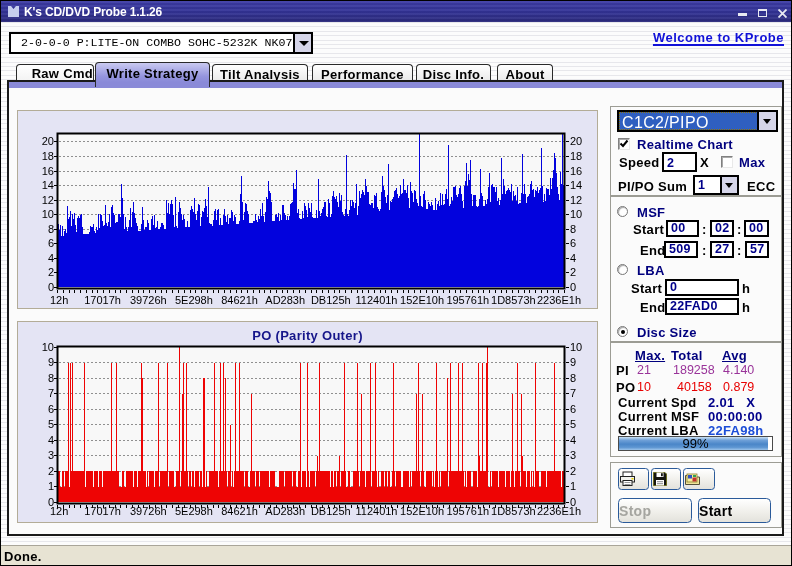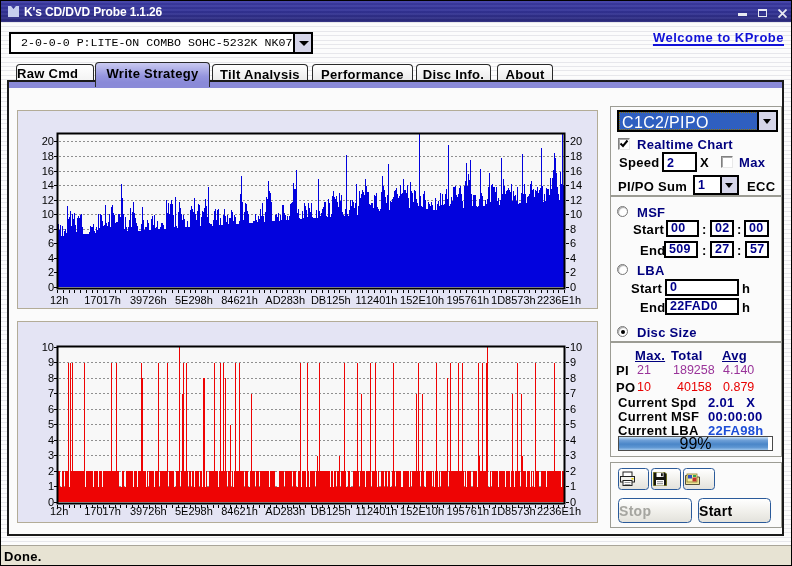--- a/index.html
+++ b/index.html
@@ -31,21 +31,21 @@
 <div class="abs" style="left:9px;top:32px;width:304px;height:22px;border:2px solid #000;background:#fff">
     <div class="abs" style="left:10px;top:2px;font-family:'Liberation Mono',monospace;font-size:11.6px;line-height:14px;color:#000;white-space:nowrap">2-0-0-0 P:LITE-ON COMBO SOHC-5232K NK07</div>
     <div class="abs" style="right:0;top:0;width:18px;height:18px;background:#d5d5e9;border-left:2px solid #000">
       <div class="abs" style="left:4px;top:7px;width:0;height:0;border:5px solid transparent;border-top:5.5px solid #000;border-bottom:none"></div>
     </div>
   </div>
 <div class="abs b" style="right:8px;top:31px;letter-spacing:.5px;color:#1111d8;text-decoration:underline;text-decoration-thickness:1.5px;text-underline-offset:2px">Welcome to KProbe</div>
 <div class="abs" style="left:7px;top:80px;width:777px;height:456px;border:2px solid #1a1a1a;background:#fbfbfb;z-index:1">
     <div class="abs" style="left:0;top:0;width:100%;height:6px;background:#8a8ad8"></div>
   </div>
-<div class="abs b" style="left:16px;top:64px;width:78px;height:29px;z-index:0;border:1.5px solid #2a2a2a;border-bottom:none;border-radius:4px 4px 0 0;background:linear-gradient(180deg,#ffffff 0%,#e9e9e9 100%);text-align:left;padding-top:2px">Raw Cmd</div>
+<div class="abs b" style="left:16px;top:64px;width:78px;height:29px;z-index:0;border:1.5px solid #2a2a2a;border-bottom:none;border-radius:4px 4px 0 0;background:linear-gradient(180deg,#ffffff 0%,#e9e9e9 100%);text-align:right;padding-top:2px">Raw Cmd</div>
 <div class="abs b" style="left:95px;top:62px;width:115px;height:25px;z-index:2;border:1.5px solid #2a2a2a;border-bottom:none;border-radius:4px 4px 0 0;background:linear-gradient(180deg,#cacaf0 0%,#9595de 55%,#8a8ad8 80%);text-align:center;padding-top:4px">Write Strategy</div>
 <div class="abs b" style="left:212px;top:64px;width:96px;height:17px;z-index:0;border:1.5px solid #2a2a2a;border-bottom:none;border-radius:4px 4px 0 0;background:linear-gradient(180deg,#ffffff 0%,#e9e9e9 100%);text-align:center;padding-top:3px">Tilt Analysis</div>
 <div class="abs b" style="left:312px;top:64px;width:101px;height:17px;z-index:0;border:1.5px solid #2a2a2a;border-bottom:none;border-radius:4px 4px 0 0;background:linear-gradient(180deg,#ffffff 0%,#e9e9e9 100%);text-align:center;padding-top:3px">Performance</div>
 <div class="abs b" style="left:416px;top:64px;width:75px;height:17px;z-index:0;border:1.5px solid #2a2a2a;border-bottom:none;border-radius:4px 4px 0 0;background:linear-gradient(180deg,#ffffff 0%,#e9e9e9 100%);text-align:center;padding-top:3px">Disc Info.</div>
 <div class="abs b" style="left:497px;top:64px;width:56px;height:17px;z-index:0;border:1.5px solid #2a2a2a;border-bottom:none;border-radius:4px 4px 0 0;background:linear-gradient(180deg,#ffffff 0%,#e9e9e9 100%);text-align:center;padding-top:3px">About</div>
 <div class="abs" style="left:17px;top:110px;width:581px;height:199px;border:1px solid #b3ac97;background:#e4e4f4;z-index:2">
     <svg width="581" height="199" viewBox="0 0 581 199" style="position:absolute;left:0;top:0">
       <rect x="39.5" y="22.5" width="507.0" height="155.0" fill="#f8f8f8"></rect>
       <path d="M40.5 161.9H545.5M40.5 147.4H545.5M40.5 132.8H545.5M40.5 118.3H545.5M40.5 103.7H545.5M40.5 89.1H545.5M40.5 74.6H545.5M40.5 60.0H545.5M40.5 45.5H545.5M40.5 30.9H545.5" stroke="#8f8f8f" stroke-width="1" stroke-dasharray="2,2" fill="none" shape-rendering="crispEdges"></path>
       <path d="M40.0 176V113.2M41.0 176V118.6M42.0 176V114.1M43.0 176V124.6M44.0 176V114.7M45.0 176V124.5M46.0 176V120.1M47.0 176V117.7M48.0 176V121.9M49.0 176V94.7M50.0 176V107.5M51.0 176V105.9M52.0 176V100.1M53.0 176V115.3M54.0 176V103.2M55.0 176V108.2M56.0 176V101.9M57.0 176V113.8M58.0 176V121.2M59.0 176V107.4M60.0 176V105.4M61.0 176V107.2M62.0 176V104.1M63.0 176V103.3M64.0 176V116.3M65.0 176V123.3M66.0 176V123.2M67.0 176V123.2M68.0 176V123.1M69.0 176V123.0M70.0 176V123.0M71.0 176V121.0M72.0 176V114.8M73.0 176V116.2M74.0 176V115.9M75.0 176V113.1M76.0 176V120.1M77.0 176V121.6M78.0 176V116.4M79.0 176V119.3M80.0 176V102.5M81.0 176V116.6M82.0 176V103.1M83.0 176V103.8M84.0 176V109.5M85.0 176V114.5M86.0 176V113.5M87.0 176V94.0M88.0 176V112.4M89.0 176V114.8M90.0 176V110.7M91.0 176V103.4M92.0 176V115.5M93.0 176V96.0M94.0 176V94.1M95.0 176V101.5M96.0 176V103.8M97.0 176V112.1M98.0 176V110.5M99.0 176V111.1M100.0 176V102.7M101.0 176V102.8M102.0 176V106.3M103.0 176V73.1M104.0 176V86.5M105.0 176V102.7M106.0 176V117.7M107.0 176V105.5M108.0 176V116.3M109.0 176V120.4M110.0 176V116.2M111.0 176V108.7M112.0 176V97.3M113.0 176V115.8M114.0 176V100.7M115.0 176V91.0M116.0 176V102.4M117.0 176V106.6M118.0 176V111.8M119.0 176V114.9M120.0 176V119.7M121.0 176V119.6M122.0 176V119.5M123.0 176V113.1M124.0 176V96.0M125.0 176V109.2M126.0 176V119.3M127.0 176V116.0M128.0 176V115.9M129.0 176V109.2M130.0 176V111.5M131.0 176V118.9M132.0 176V118.8M133.0 176V107.5M134.0 176V105.1M135.0 176V113.7M136.0 176V103.6M137.0 176V116.6M138.0 176V116.4M139.0 176V110.4M140.0 176V118.3M141.0 176V118.2M142.0 176V115.6M143.0 176V112.1M144.0 176V111.5M145.0 176V113.6M146.0 176V117.9M147.0 176V117.8M148.0 176V89.1M149.0 176V101.7M150.0 176V91.5M151.0 176V102.7M152.0 176V93.1M153.0 176V88.9M154.0 176V92.8M155.0 176V103.7M156.0 176V115.5M157.0 176V86.2M158.0 176V114.5M159.0 176V117.0M160.0 176V101.4M161.0 176V91.4M162.0 176V97.2M163.0 176V102.7M164.0 176V109.0M165.0 176V104.3M166.0 176V108.4M167.0 176V116.4M168.0 176V116.4M169.0 176V110.3M170.0 176V116.2M171.0 176V116.2M172.0 176V98.5M173.0 176V95.3M174.0 176V97.9M175.0 176V100.5M176.0 176V86.6M177.0 176V102.9M178.0 176V109.3M179.0 176V100.1M180.0 176V93.1M181.0 176V94.2M182.0 176V115.4M183.0 176V106.4M184.0 176V99.8M185.0 176V101.1M186.0 176V96.8M187.0 176V88.4M188.0 176V94.7M189.0 176V106.0M190.0 176V76.0M191.0 176V111.5M192.0 176V113.4M193.0 176V113.2M194.0 176V114.6M195.0 176V108.7M196.0 176V100.1M197.0 176V97.8M198.0 176V108.9M199.0 176V98.9M200.0 176V97.9M201.0 176V114.1M202.0 176V107.2M203.0 176V113.9M204.0 176V113.9M205.0 176V104.4M206.0 176V98.1M207.0 176V105.0M208.0 176V110.6M209.0 176V103.9M210.0 176V113.4M211.0 176V107.0M212.0 176V106.9M213.0 176V98.6M214.0 176V100.9M215.0 176V109.8M216.0 176V104.3M217.0 176V105.7M218.0 176V112.9M219.0 176V112.8M220.0 176V112.7M221.0 176V110.2M222.0 176V82.9M223.0 176V65.1M224.0 176V91.4M225.0 176V109.0M226.0 176V100.7M227.0 176V92.0M228.0 176V92.8M229.0 176V99.7M230.0 176V103.1M231.0 176V112.0M232.0 176V111.9M233.0 176V111.8M234.0 176V111.7M235.0 176V110.3M236.0 176V110.4M237.0 176V102.7M238.0 176V109.0M239.0 176V111.4M240.0 176V105.4M241.0 176V107.7M242.0 176V97.7M243.0 176V105.1M244.0 176V92.0M245.0 176V105.2M246.0 176V110.9M247.0 176V100.7M248.0 176V85.7M249.0 176V88.0M250.0 176V70.2M251.0 176V79.5M252.0 176V81.8M253.0 176V91.1M254.0 176V110.3M255.0 176V110.3M256.0 176V110.2M257.0 176V104.0M258.0 176V103.0M259.0 176V106.2M260.0 176V101.9M261.0 176V109.8M262.0 176V103.5M263.0 176V108.7M264.0 176V93.6M265.0 176V94.3M266.0 176V102.0M267.0 176V104.3M268.0 176V109.3M269.0 176V105.4M270.0 176V109.2M271.0 176V105.2M272.0 176V92.5M273.0 176V91.9M274.0 176V90.5M275.0 176V72.3M276.0 176V77.9M277.0 176V77.6M278.0 176V58.6M279.0 176V101.7M280.0 176V97.7M281.0 176V106.5M282.0 176V108.3M283.0 176V108.1M284.0 176V100.2M285.0 176V107.1M286.0 176V91.9M287.0 176V94.5M288.0 176V99.1M289.0 176V105.5M290.0 176V92.0M291.0 176V97.3M292.0 176V100.8M293.0 176V92.2M294.0 176V105.7M295.0 176V107.4M296.0 176V107.3M297.0 176V107.3M298.0 176V98.8M299.0 176V107.1M300.0 176V68.0M301.0 176V100.2M302.0 176V104.5M303.0 176V101.7M304.0 176V98.4M305.0 176V96.1M306.0 176V90.9M307.0 176V91.0M308.0 176V105.1M309.0 176V106.0M310.0 176V87.8M311.0 176V91.8M312.0 176V106.2M313.0 176V102.6M314.0 176V85.3M315.0 176V79.9M316.0 176V85.9M317.0 176V87.8M318.0 176V85.4M319.0 176V90.5M320.0 176V96.0M321.0 176V81.9M322.0 176V90.4M323.0 176V83.8M324.0 176V100.8M325.0 176V103.9M326.0 176V105.2M327.0 176V98.4M328.0 176V44.0M329.0 176V102.8M330.0 176V104.9M331.0 176V99.0M332.0 176V88.5M333.0 176V95.3M334.0 176V89.3M335.0 176V91.0M336.0 176V96.8M337.0 176V92.1M338.0 176V72.6M339.0 176V104.2M340.0 176V95.1M341.0 176V79.7M342.0 176V86.8M343.0 176V83.1M344.0 176V79.3M345.0 176V80.9M346.0 176V83.9M347.0 176V67.6M348.0 176V74.8M349.0 176V80.9M350.0 176V80.5M351.0 176V92.7M352.0 176V93.5M353.0 176V91.5M354.0 176V91.8M355.0 176V96.9M356.0 176V84.3M357.0 176V84.6M358.0 176V81.6M359.0 176V96.3M360.0 176V98.0M361.0 176V100.4M362.0 176V97.5M363.0 176V81.0M364.0 176V65.1M365.0 176V75.0M366.0 176V79.0M367.0 176V85.7M368.0 176V92.1M369.0 176V84.2M370.0 176V52.7M371.0 176V98.5M372.0 176V89.6M373.0 176V91.0M374.0 176V87.9M375.0 176V86.2M376.0 176V80.0M377.0 176V79.3M378.0 176V76.5M379.0 176V83.0M380.0 176V86.6M381.0 176V84.6M382.0 176V73.9M383.0 176V82.5M384.0 176V82.3M385.0 176V67.8M386.0 176V78.7M387.0 176V79.2M388.0 176V82.2M389.0 176V74.3M390.0 176V86.6M391.0 176V97.2M392.0 176V71.4M393.0 176V79.6M394.0 176V81.9M395.0 176V90.7M396.0 176V79.3M397.0 176V79.7M398.0 176V88.1M399.0 176V91.9M400.0 176V95.2M401.0 176V23.0M402.0 176V85.3M403.0 176V94.6M404.0 176V96.2M405.0 176V83.4M406.0 176V80.3M407.0 176V89.2M408.0 176V97.7M409.0 176V97.7M410.0 176V90.8M411.0 176V92.5M412.0 176V94.7M413.0 176V91.1M414.0 176V93.9M415.0 176V98.7M416.0 176V98.6M417.0 176V86.5M418.0 176V98.5M419.0 176V93.2M420.0 176V89.6M421.0 176V94.9M422.0 176V82.4M423.0 176V93.9M424.0 176V82.8M425.0 176V93.7M426.0 176V93.0M427.0 176V83.3M428.0 176V77.6M429.0 176V88.2M430.0 176V33.8M431.0 176V95.2M432.0 176V92.6M433.0 176V86.1M434.0 176V90.3M435.0 176V76.3M436.0 176V76.4M437.0 176V75.0M438.0 176V84.2M439.0 176V85.7M440.0 176V83.0M441.0 176V77.0M442.0 176V74.9M443.0 176V82.7M444.0 176V90.4M445.0 176V96.5M446.0 176V74.5M447.0 176V70.0M448.0 176V51.6M449.0 176V74.9M450.0 176V62.9M451.0 176V68.5M452.0 176V49.1M453.0 176V82.6M454.0 176V94.6M455.0 176V84.4M456.0 176V83.6M457.0 176V83.8M458.0 176V94.6M459.0 176V95.5M460.0 176V95.4M461.0 176V88.1M462.0 176V58.1M463.0 176V81.7M464.0 176V85.1M465.0 176V95.0M466.0 176V95.0M467.0 176V89.2M468.0 176V92.7M469.0 176V87.5M470.0 176V75.6M471.0 176V62.4M472.0 176V90.7M473.0 176V73.8M474.0 176V72.9M475.0 176V75.6M476.0 176V76.2M477.0 176V80.7M478.0 176V75.9M479.0 176V89.9M480.0 176V86.6M481.0 176V93.9M482.0 176V89.2M483.0 176V46.9M484.0 176V82.7M485.0 176V68.2M486.0 176V74.6M487.0 176V83.3M488.0 176V80.0M489.0 176V78.7M490.0 176V77.3M491.0 176V78.7M492.0 176V80.6M493.0 176V73.3M494.0 176V89.8M495.0 176V79.8M496.0 176V84.9M497.0 176V84.0M498.0 176V89.6M499.0 176V75.5M500.0 176V92.5M501.0 176V92.4M502.0 176V92.3M503.0 176V82.2M504.0 176V42.5M505.0 176V82.6M506.0 176V72.8M507.0 176V83.3M508.0 176V91.9M509.0 176V86.3M510.0 176V84.8M511.0 176V83.4M512.0 176V73.2M513.0 176V70.1M514.0 176V78.9M515.0 176V78.0M516.0 176V85.8M517.0 176V79.4M518.0 176V80.0M519.0 176V75.6M520.0 176V82.4M521.0 176V79.2M522.0 176V76.5M523.0 176V36.7M524.0 176V75.1M525.0 176V90.6M526.0 176V82.6M527.0 176V90.3M528.0 176V76.9M529.0 176V77.8M530.0 176V78.2M531.0 176V83.5M532.0 176V67.1M533.0 176V78.4M534.0 176V67.2M535.0 176V59.0M536.0 176V42.2M537.0 176V47.2M538.0 176V61.7M539.0 176V76.2M540.0 176V82.7M541.0 176V89.4M542.0 176V60.7M543.0 176V72.8M544.0 176V23.0M545.0 176V74.3" stroke="#0202dd" stroke-width="1" fill="none" shape-rendering="crispEdges"></path>
@@ -81,20 +81,21 @@
       <text x="267.2" y="192.5" font-size="11" text-anchor="middle" fill="#000">AD283h</text>
       <text x="312.8" y="192.5" font-size="11" text-anchor="middle" fill="#000">DB125h</text>
       <text x="358.5" y="192.5" font-size="11" text-anchor="middle" fill="#000">112401h</text>
       <text x="404.1" y="192.5" font-size="11" text-anchor="middle" fill="#000">152E10h</text>
       <text x="449.8" y="192.5" font-size="11" text-anchor="middle" fill="#000">195761h</text>
       <text x="495.4" y="192.5" font-size="11" text-anchor="middle" fill="#000">1D8573h</text>
       <text x="541.0" y="192.5" font-size="11" text-anchor="middle" fill="#000">2236E1h</text>
     </svg>
   </div>
 <div class="abs" style="left:17px;top:321px;width:581px;height:202px;border:1px solid #b3ac97;background:#e4e4f4;z-index:2">
+    <div class="abs b" style="left:0;top:7px;width:100%;text-align:center;color:#16168a">PO (Parity Outer)</div>
     <svg width="581" height="202" viewBox="0 0 581 202" style="position:absolute;left:0;top:0">
       <rect x="39.5" y="24.5" width="507.0" height="157.0" fill="#f8f8f8"></rect>
       <path d="M40.5 164.9H545.5M40.5 149.4H545.5M40.5 133.8H545.5M40.5 118.3H545.5M40.5 102.8H545.5M40.5 87.2H545.5M40.5 71.6H545.5M40.5 56.1H545.5M40.5 40.5H545.5" stroke="#8f8f8f" stroke-width="1" stroke-dasharray="2,2" fill="none" shape-rendering="crispEdges"></path>
       <path d="M40.0 180V149.4M41.0 180V149.4M42.0 180V164.9M43.0 180V164.9M44.0 180V149.4M45.0 180V149.4M46.0 180V164.9M47.0 180V149.4M48.0 180V149.4M49.0 180V149.4M50.0 180V40.5M51.0 180V164.9M52.0 180V40.5M53.0 180V149.4M54.0 180V40.5M55.0 180V149.4M56.0 180V149.4M57.0 180V149.4M58.0 180V149.4M59.0 180V149.4M60.0 180V149.4M61.0 180V149.4M62.0 180V149.4M63.0 180V149.4M64.0 180V149.4M65.0 180V149.4M66.0 180V40.5M67.0 180V164.9M68.0 180V149.4M69.0 180V149.4M70.0 180V149.4M71.0 180V149.4M72.0 180V149.4M73.0 180V149.4M74.0 180V149.4M75.0 180V164.9M76.0 180V149.4M77.0 180V149.4M78.0 180V149.4M79.0 180V149.4M80.0 180V164.9M81.0 180V149.4M82.0 180V149.4M83.0 180V149.4M84.0 180V164.9M85.0 180V149.4M86.0 180V149.4M87.0 180V149.4M88.0 180V149.4M89.0 180V149.4M90.0 180V149.4M91.0 180V149.4M92.0 180V149.4M93.0 180V40.5M94.0 180V149.4M95.0 180V149.4M96.0 180V149.4M97.0 180V149.4M98.0 180V40.5M99.0 180V149.4M100.0 180V149.4M101.0 180V164.9M102.0 180V164.9M103.0 180V164.9M104.0 180V149.4M105.0 180V149.4M106.0 180V164.9M107.0 180V164.9M108.0 180V149.4M109.0 180V149.4M110.0 180V149.4M111.0 180V149.4M112.0 180V149.4M113.0 180V149.4M114.0 180V149.4M115.0 180V164.9M116.0 180V149.4M117.0 180V149.4M118.0 180V149.4M119.0 180V164.9M120.0 180V149.4M121.0 180V149.4M122.0 180V149.4M123.0 180V40.5M124.0 180V56.1M125.0 180V149.4M126.0 180V149.4M127.0 180V149.4M128.0 180V164.9M129.0 180V149.4M130.0 180V164.9M131.0 180V149.4M132.0 180V149.4M133.0 180V149.4M134.0 180V149.4M135.0 180V149.4M136.0 180V164.9M137.0 180V149.4M138.0 180V149.4M139.0 180V149.4M140.0 180V40.5M141.0 180V164.9M142.0 180V149.4M143.0 180V149.4M144.0 180V149.4M145.0 180V149.4M146.0 180V149.4M147.0 180V149.4M148.0 180V149.4M149.0 180V40.5M150.0 180V164.9M151.0 180V149.4M152.0 180V149.4M153.0 180V149.4M154.0 180V149.4M155.0 180V149.4M156.0 180V164.9M157.0 180V164.9M158.0 180V149.4M159.0 180V149.4M160.0 180V149.4M161.0 180V25.0M162.0 180V164.9M163.0 180V149.4M164.0 180V71.6M165.0 180V40.5M166.0 180V149.4M167.0 180V149.4M168.0 180V40.5M169.0 180V149.4M170.0 180V164.9M171.0 180V149.4M172.0 180V149.4M173.0 180V164.9M174.0 180V149.4M175.0 180V149.4M176.0 180V164.9M177.0 180V149.4M178.0 180V149.4M179.0 180V149.4M180.0 180V149.4M181.0 180V164.9M182.0 180V149.4M183.0 180V149.4M184.0 180V164.9M185.0 180V56.1M186.0 180V56.1M187.0 180V164.9M188.0 180V149.4M189.0 180V164.9M190.0 180V164.9M191.0 180V149.4M192.0 180V149.4M193.0 180V149.4M194.0 180V149.4M195.0 180V149.4M196.0 180V40.5M197.0 180V149.4M198.0 180V149.4M199.0 180V149.4M200.0 180V164.9M201.0 180V149.4M202.0 180V40.5M203.0 180V149.4M204.0 180V149.4M205.0 180V40.5M206.0 180V149.4M207.0 180V56.1M208.0 180V149.4M209.0 180V164.9M210.0 180V149.4M211.0 180V149.4M212.0 180V102.8M213.0 180V164.9M214.0 180V149.4M215.0 180V164.9M216.0 180V149.4M217.0 180V40.5M218.0 180V149.4M219.0 180V149.4M220.0 180V149.4M221.0 180V40.5M222.0 180V149.4M223.0 180V149.4M224.0 180V149.4M225.0 180V149.4M226.0 180V164.9M227.0 180V149.4M228.0 180V149.4M229.0 180V149.4M230.0 180V164.9M231.0 180V164.9M232.0 180V149.4M233.0 180V71.6M234.0 180V149.4M235.0 180V149.4M236.0 180V149.4M237.0 180V164.9M238.0 180V149.4M239.0 180V149.4M240.0 180V149.4M241.0 180V164.9M242.0 180V149.4M243.0 180V149.4M244.0 180V149.4M245.0 180V149.4M246.0 180V149.4M247.0 180V149.4M248.0 180V149.4M249.0 180V149.4M250.0 180V149.4M251.0 180V164.9M252.0 180V149.4M253.0 180V149.4M254.0 180V149.4M255.0 180V149.4M256.0 180V149.4M257.0 180V164.9M258.0 180V164.9M259.0 180V164.9M260.0 180V164.9M261.0 180V149.4M262.0 180V149.4M263.0 180V149.4M264.0 180V149.4M265.0 180V149.4M266.0 180V164.9M267.0 180V149.4M268.0 180V149.4M269.0 180V149.4M270.0 180V149.4M271.0 180V149.4M272.0 180V149.4M273.0 180V149.4M274.0 180V164.9M275.0 180V149.4M276.0 180V149.4M277.0 180V149.4M278.0 180V164.9M279.0 180V164.9M280.0 180V149.4M281.0 180V149.4M282.0 180V40.5M283.0 180V164.9M284.0 180V149.4M285.0 180V149.4M286.0 180V149.4M287.0 180V149.4M288.0 180V164.9M289.0 180V40.5M290.0 180V149.4M291.0 180V164.9M292.0 180V149.4M293.0 180V149.4M294.0 180V149.4M295.0 180V149.4M296.0 180V149.4M297.0 180V164.9M298.0 180V149.4M299.0 180V133.8M300.0 180V149.4M301.0 180V40.5M302.0 180V149.4M303.0 180V149.4M304.0 180V149.4M305.0 180V149.4M306.0 180V149.4M307.0 180V149.4M308.0 180V149.4M309.0 180V149.4M310.0 180V149.4M311.0 180V149.4M312.0 180V164.9M313.0 180V149.4M314.0 180V149.4M315.0 180V164.9M316.0 180V149.4M317.0 180V149.4M318.0 180V164.9M319.0 180V149.4M320.0 180V149.4M321.0 180V133.8M322.0 180V164.9M323.0 180V149.4M324.0 180V149.4M325.0 180V149.4M326.0 180V40.5M327.0 180V149.4M328.0 180V164.9M329.0 180V164.9M330.0 180V149.4M331.0 180V149.4M332.0 180V164.9M333.0 180V164.9M334.0 180V164.9M335.0 180V149.4M336.0 180V149.4M337.0 180V149.4M338.0 180V149.4M339.0 180V40.5M340.0 180V149.4M341.0 180V164.9M342.0 180V149.4M343.0 180V71.6M344.0 180V149.4M345.0 180V149.4M346.0 180V149.4M347.0 180V164.9M348.0 180V149.4M349.0 180V149.4M350.0 180V149.4M351.0 180V149.4M352.0 180V40.5M353.0 180V164.9M354.0 180V149.4M355.0 180V149.4M356.0 180V149.4M357.0 180V40.5M358.0 180V149.4M359.0 180V164.9M360.0 180V149.4M361.0 180V164.9M362.0 180V164.9M363.0 180V149.4M364.0 180V149.4M365.0 180V149.4M366.0 180V164.9M367.0 180V149.4M368.0 180V149.4M369.0 180V164.9M370.0 180V149.4M371.0 180V149.4M372.0 180V164.9M373.0 180V164.9M374.0 180V149.4M375.0 180V40.5M376.0 180V149.4M377.0 180V164.9M378.0 180V149.4M379.0 180V149.4M380.0 180V149.4M381.0 180V149.4M382.0 180V149.4M383.0 180V164.9M384.0 180V164.9M385.0 180V149.4M386.0 180V149.4M387.0 180V149.4M388.0 180V149.4M389.0 180V149.4M390.0 180V149.4M391.0 180V164.9M392.0 180V149.4M393.0 180V164.9M394.0 180V149.4M395.0 180V149.4M396.0 180V149.4M397.0 180V149.4M398.0 180V71.6M399.0 180V149.4M400.0 180V40.5M401.0 180V149.4M402.0 180V164.9M403.0 180V149.4M404.0 180V71.6M405.0 180V149.4M406.0 180V164.9M407.0 180V164.9M408.0 180V149.4M409.0 180V149.4M410.0 180V149.4M411.0 180V149.4M412.0 180V149.4M413.0 180V149.4M414.0 180V164.9M415.0 180V149.4M416.0 180V164.9M417.0 180V149.4M418.0 180V40.5M419.0 180V149.4M420.0 180V164.9M421.0 180V149.4M422.0 180V164.9M423.0 180V149.4M424.0 180V149.4M425.0 180V149.4M426.0 180V149.4M427.0 180V149.4M428.0 180V149.4M429.0 180V56.1M430.0 180V164.9M431.0 180V149.4M432.0 180V40.5M433.0 180V149.4M434.0 180V149.4M435.0 180V149.4M436.0 180V149.4M437.0 180V149.4M438.0 180V149.4M439.0 180V149.4M440.0 180V40.5M441.0 180V149.4M442.0 180V149.4M443.0 180V149.4M444.0 180V40.5M445.0 180V149.4M446.0 180V164.9M447.0 180V149.4M448.0 180V164.9M449.0 180V149.4M450.0 180V149.4M451.0 180V149.4M452.0 180V149.4M453.0 180V164.9M454.0 180V164.9M455.0 180V149.4M456.0 180V149.4M457.0 180V149.4M458.0 180V149.4M459.0 180V164.9M460.0 180V40.5M461.0 180V133.8M462.0 180V149.4M463.0 180V149.4M464.0 180V40.5M465.0 180V149.4M466.0 180V149.4M467.0 180V149.4M468.0 180V40.5M469.0 180V25.0M470.0 180V164.9M471.0 180V164.9M472.0 180V149.4M473.0 180V164.9M474.0 180V149.4M475.0 180V149.4M476.0 180V149.4M477.0 180V149.4M478.0 180V149.4M479.0 180V149.4M480.0 180V164.9M481.0 180V149.4M482.0 180V149.4M483.0 180V149.4M484.0 180V149.4M485.0 180V149.4M486.0 180V149.4M487.0 180V164.9M488.0 180V149.4M489.0 180V149.4M490.0 180V149.4M491.0 180V149.4M492.0 180V164.9M493.0 180V149.4M494.0 180V71.6M495.0 180V149.4M496.0 180V164.9M497.0 180V149.4M498.0 180V149.4M499.0 180V40.5M500.0 180V149.4M501.0 180V149.4M502.0 180V164.9M503.0 180V71.6M504.0 180V133.8M505.0 180V149.4M506.0 180V149.4M507.0 180V149.4M508.0 180V164.9M509.0 180V149.4M510.0 180V149.4M511.0 180V149.4M512.0 180V164.9M513.0 180V149.4M514.0 180V164.9M515.0 180V149.4M516.0 180V164.9M517.0 180V40.5M518.0 180V149.4M519.0 180V149.4M520.0 180V149.4M521.0 180V164.9M522.0 180V164.9M523.0 180V149.4M524.0 180V149.4M525.0 180V149.4M526.0 180V149.4M527.0 180V149.4M528.0 180V164.9M529.0 180V149.4M530.0 180V149.4M531.0 180V149.4M532.0 180V149.4M533.0 180V149.4M534.0 180V149.4M535.0 180V149.4M536.0 180V40.5M537.0 180V149.4M538.0 180V149.4M539.0 180V149.4M540.0 180V149.4M541.0 180V149.4M542.0 180V149.4M543.0 180V164.9M544.0 180V149.4M545.0 180V149.4" stroke="#ee0404" stroke-width="1" fill="none" shape-rendering="crispEdges"></path>
       <rect x="39.5" y="24.5" width="507.0" height="157.0" fill="none" stroke="#000" stroke-width="2"></rect>
       <path d="M35.5 180.5H38.5M547.5 180.5H550.5M35.5 164.9H38.5M547.5 164.9H550.5M35.5 149.4H38.5M547.5 149.4H550.5M35.5 133.8H38.5M547.5 133.8H550.5M35.5 118.3H38.5M547.5 118.3H550.5M35.5 102.8H38.5M547.5 102.8H550.5M35.5 87.2H38.5M547.5 87.2H550.5M35.5 71.6H38.5M547.5 71.6H550.5M35.5 56.1H38.5M547.5 56.1H550.5M35.5 40.5H38.5M547.5 40.5H550.5M35.5 25.0H38.5M547.5 25.0H550.5M39.50 183.0V185.5M45.26 183.0V185.5M51.02 183.0V185.5M56.79 183.0V185.5M62.55 183.0V185.5M68.31 183.0V185.5M74.07 183.0V185.5M79.83 183.0V185.5M85.60 183.0V185.5M91.36 183.0V185.5M97.12 183.0V185.5M102.88 183.0V185.5M108.64 183.0V185.5M114.41 183.0V185.5M120.17 183.0V185.5M125.93 183.0V185.5M131.69 183.0V185.5M137.45 183.0V185.5M143.22 183.0V185.5M148.98 183.0V185.5M154.74 183.0V185.5M160.50 183.0V185.5M166.26 183.0V185.5M172.03 183.0V185.5M177.79 183.0V185.5M183.55 183.0V185.5M189.31 183.0V185.5M195.07 183.0V185.5M200.84 183.0V185.5M206.60 183.0V185.5M212.36 183.0V185.5M218.12 183.0V185.5M223.88 183.0V185.5M229.65 183.0V185.5M235.41 183.0V185.5M241.17 183.0V185.5M246.93 183.0V185.5M252.69 183.0V185.5M258.46 183.0V185.5M264.22 183.0V185.5M269.98 183.0V185.5M275.74 183.0V185.5M281.50 183.0V185.5M287.27 183.0V185.5M293.03 183.0V185.5M298.79 183.0V185.5M304.55 183.0V185.5M310.31 183.0V185.5M316.08 183.0V185.5M321.84 183.0V185.5M327.60 183.0V185.5M333.36 183.0V185.5M339.12 183.0V185.5M344.89 183.0V185.5M350.65 183.0V185.5M356.41 183.0V185.5M362.17 183.0V185.5M367.93 183.0V185.5M373.70 183.0V185.5M379.46 183.0V185.5M385.22 183.0V185.5M390.98 183.0V185.5M396.74 183.0V185.5M402.51 183.0V185.5M408.27 183.0V185.5M414.03 183.0V185.5M419.79 183.0V185.5M425.55 183.0V185.5M431.32 183.0V185.5M437.08 183.0V185.5M442.84 183.0V185.5M448.60 183.0V185.5M454.36 183.0V185.5M460.13 183.0V185.5M465.89 183.0V185.5M471.65 183.0V185.5M477.41 183.0V185.5M483.17 183.0V185.5M488.94 183.0V185.5M494.70 183.0V185.5M500.46 183.0V185.5M506.22 183.0V185.5M511.98 183.0V185.5M517.75 183.0V185.5M523.51 183.0V185.5M529.27 183.0V185.5M535.03 183.0V185.5M540.79 183.0V185.5M546.56 183.0V185.5" stroke="#000" stroke-width="1" fill="none" shape-rendering="crispEdges"></path>
       <text x="36.0" y="184.0" font-size="11" text-anchor="end" fill="#000">0</text>
       <text x="552.0" y="184.0" font-size="11" text-anchor="start" fill="#000">0</text>
       <text x="36.0" y="168.4" font-size="11" text-anchor="end" fill="#000">1</text>
       <text x="552.0" y="168.4" font-size="11" text-anchor="start" fill="#000">1</text>
@@ -199,21 +200,21 @@
 <div class="abs" style="left:677px;top:381px;color:#e80000;font-size:12.5px;line-height:13px;z-index:3">40158</div>
 <div class="abs" style="left:723px;top:381px;color:#e80000;font-size:12.5px;line-height:13px;z-index:3">0.879</div>
 <div class="abs b" style="left:618px;top:396px;z-index:3">Current Spd</div>
 <div class="abs b" style="left:708px;top:396px;color:#00008a;z-index:3">2.01&nbsp;&nbsp;&nbsp;X</div>
 <div class="abs b" style="left:618px;top:410px;z-index:3">Current MSF</div>
 <div class="abs b" style="left:708px;top:410px;color:#00008a;z-index:3">00:00:00</div>
 <div class="abs b" style="left:618px;top:424px;z-index:3">Current LBA</div>
 <div class="abs b" style="left:708px;top:424px;color:#1d4ed8;z-index:3">22FA98h</div>
 <div class="abs" style="left:618px;top:436px;width:155px;height:15px;border:1px solid #4a4a4a;background:#fff;z-index:3">
     <div class="abs" style="left:0;top:0;width:149px;height:13px;background:linear-gradient(180deg,#cbe2f5 0%,#6fa0d8 25%,#4a86c8 55%,#5e96d2 80%,#9cc4ea 100%)"></div>
-    <div class="abs" style="left:0;top:1px;width:100%;text-align:center;font-size:16px;line-height:12px;color:#000">99%</div>
+    <div class="abs" style="left:0;top:1px;width:100%;text-align:center;font-size:13px;line-height:12px;color:#000">99%</div>
   </div>
 <div class="abs xpbtn" style="left:618px;top:468px;width:31px;height:22px;z-index:3">
     <svg width="17" height="16" viewBox="0 0 17 16">
       <rect x="4" y="1" width="9" height="4.5" fill="#fff" stroke="#222" stroke-width="1"></rect>
       <rect x="1.5" y="5.5" width="14" height="5.5" fill="#f2f2ee" stroke="#222" stroke-width="1"></rect>
       <rect x="4" y="9.5" width="9" height="5" fill="#fff" stroke="#222" stroke-width="1"></rect>
       <rect x="5.5" y="11" width="6" height="1" fill="#999"></rect>
       <rect x="5.5" y="13" width="6" height="1" fill="#999"></rect>
       <rect x="12.5" y="7" width="2" height="1.5" fill="#e8d200"></rect>
     </svg>

